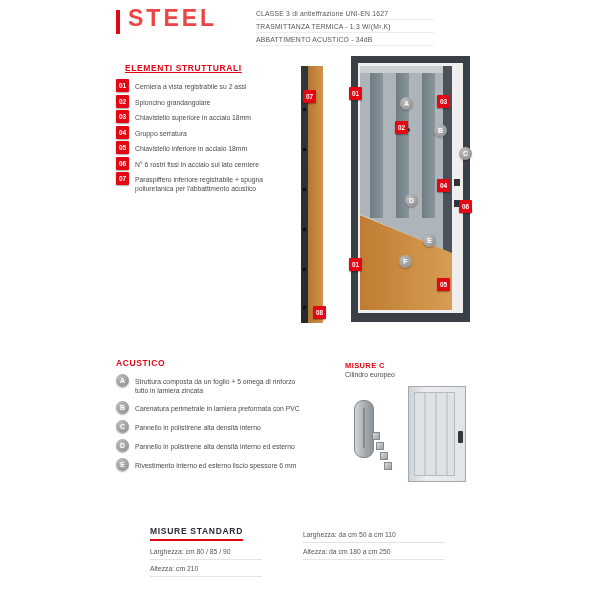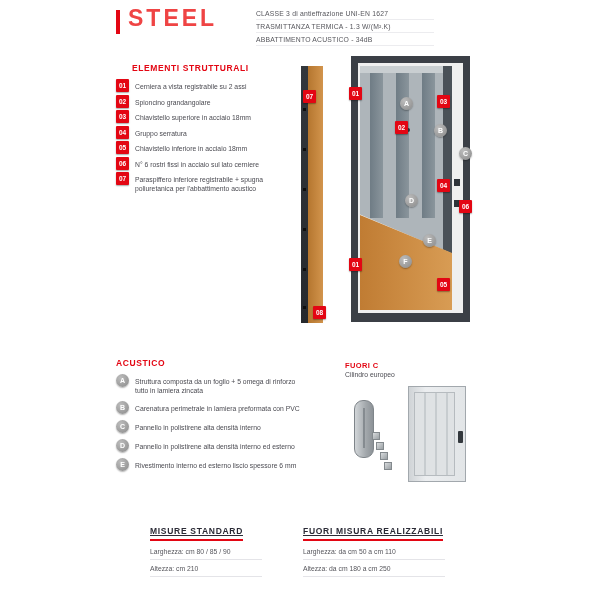--- a/index.html
+++ b/index.html
@@ -8,21 +8,21 @@
   .abs { position:absolute; }
 
   
   .title-bar { left:116px; top:10px; width:4px; height:24px; background:#E30613; }
   .page-title { left:128px; top:5px; font-size:23px; font-weight:bold; letter-spacing:3px; color:#ef4444; }
   .specs { left:256px; top:7px; width:178px; }
   .spec-line { font-size:6.8px; color:#55555B; padding:2.5px 0; border-bottom:1px solid #ECECEF; letter-spacing:.2px; }
 
   
   .sec-heading { font-size:8.5px; font-weight:bold; color:#E30613; letter-spacing:.6px; }
-  .h-elementi { left:132px; top:63px; }
+  .h-elementi { left:125px; top:63px;text-decoration:underline; }
   .h-struttura { left:116px; top:358px; }
 
   
   .list { display:flex; flex-direction:column; }
   .l-elementi { left:116px; top:79px; width:185px; }
   .l-struttura { left:116px; top:374px; width:200px; }
   .item-row { display:flex; gap:6px; margin-bottom:2.5px; }
   .l-struttura .item-row { margin-bottom:6px; }
   .item-label { font-size:6.8px; color:#4B4B52; line-height:1.35; padding-top:3px; }
   .l-elementi .item-label { max-width:162px; }
@@ -83,21 +83,21 @@
   .mini-inner { position:absolute; left:5px; top:5px; right:10px; bottom:5px; border:1px solid #B6BBBF;
                 background:repeating-linear-gradient(90deg,#DFE2E4 0 9px,#C7CCCF 9px 11px); }
   .mini-handle { position:absolute; right:2px; top:44px; width:5px; height:12px; background:#33383D; border-radius:1px; }
 
   
   .mis-col { display:flex; flex-direction:column; }
   .mis-standard { left:150px; top:526px; width:112px; }
   .mis-fuori { left:303px; top:526px; width:142px; }
   .mis-heading { font-size:8.5px; font-weight:bold; color:#2B2B36; letter-spacing:.7px;
                  display:inline-block; align-self:flex-start;
-                 border-bottom:2px solid #E30613; padding-bottom:3px; margin-bottom:2px;text-decoration:underline; }
+                 border-bottom:2px solid #E30613; padding-bottom:3px; margin-bottom:2px; }
   .mis-row { font-size:6.8px; color:#56565C; padding:4.5px 0; border-bottom:1px solid #E4E4E8; }
 </style>
 </head>
 <body>
 
 <div class="abs title-bar"></div>
 <h1 class="abs page-title">STEEL</h1>
 
 <div class="abs specs">
   <div class="spec-line">CLASSE 3 di antieffrazione UNI-EN 1627</div>
@@ -201,21 +201,21 @@
   <div class="item-row">
     <span class="circle">D</span>
     <span class="item-label">Pannello in polistirene alta densità interno ed esterno</span>
   </div>
   <div class="item-row">
     <span class="circle">E</span>
     <span class="item-label">Rivestimento interno ed esterno liscio spessore 6 mm</span>
   </div>
 </div>
 
-<div class="abs steelc-title">FUORI C</div>
+<div class="abs steelc-title">MISURE C</div>
 <div class="abs steelc-sub">Cilindro europeo</div>
 
 <div class="abs cyl-wrap">
   <div class="cyl-body"></div>
   <div class="cyl-slot"></div>
   <div class="pin pin1"></div>
   <div class="pin pin2"></div>
   <div class="pin pin3"></div>
   <div class="pin pin4"></div>
 </div>
@@ -225,16 +225,15 @@
   <div class="mini-handle"></div>
 </div>
 
 <div class="abs mis-col mis-standard">
   <span class="mis-heading">MISURE STANDARD</span>
   <div class="mis-row">Larghezza: cm 80 / 85 / 90</div>
   <div class="mis-row">Altezza: cm 210</div>
 </div>
 
 <div class="abs mis-col mis-fuori">
-  <span class="mis-heading">FUORI MISURA REALIZZABILI</span>
   <div class="mis-row">Larghezza: da cm 50 a cm 110</div>
   <div class="mis-row">Altezza: da cm 180 a cm 250</div>
 </div>
 
 </body></html>

